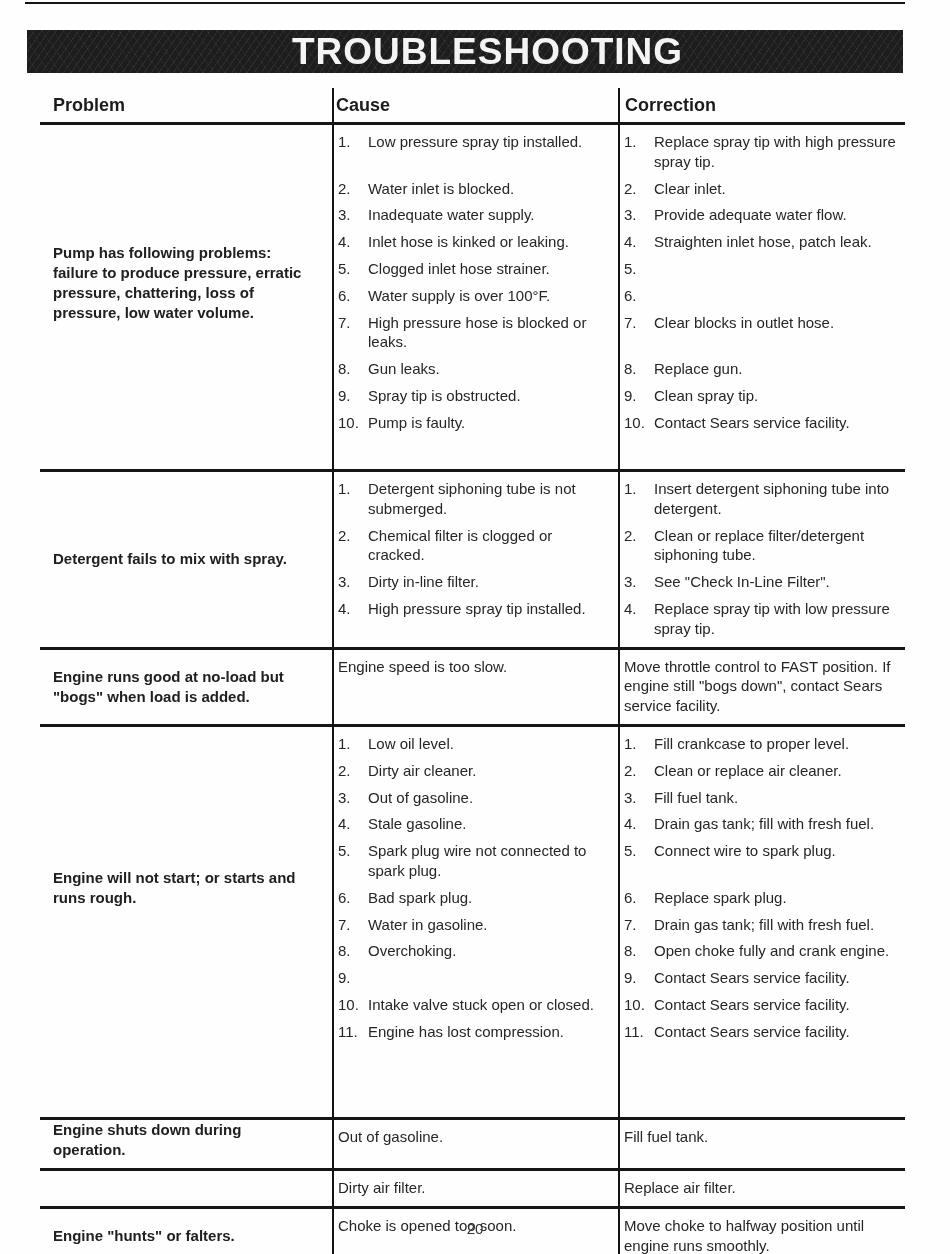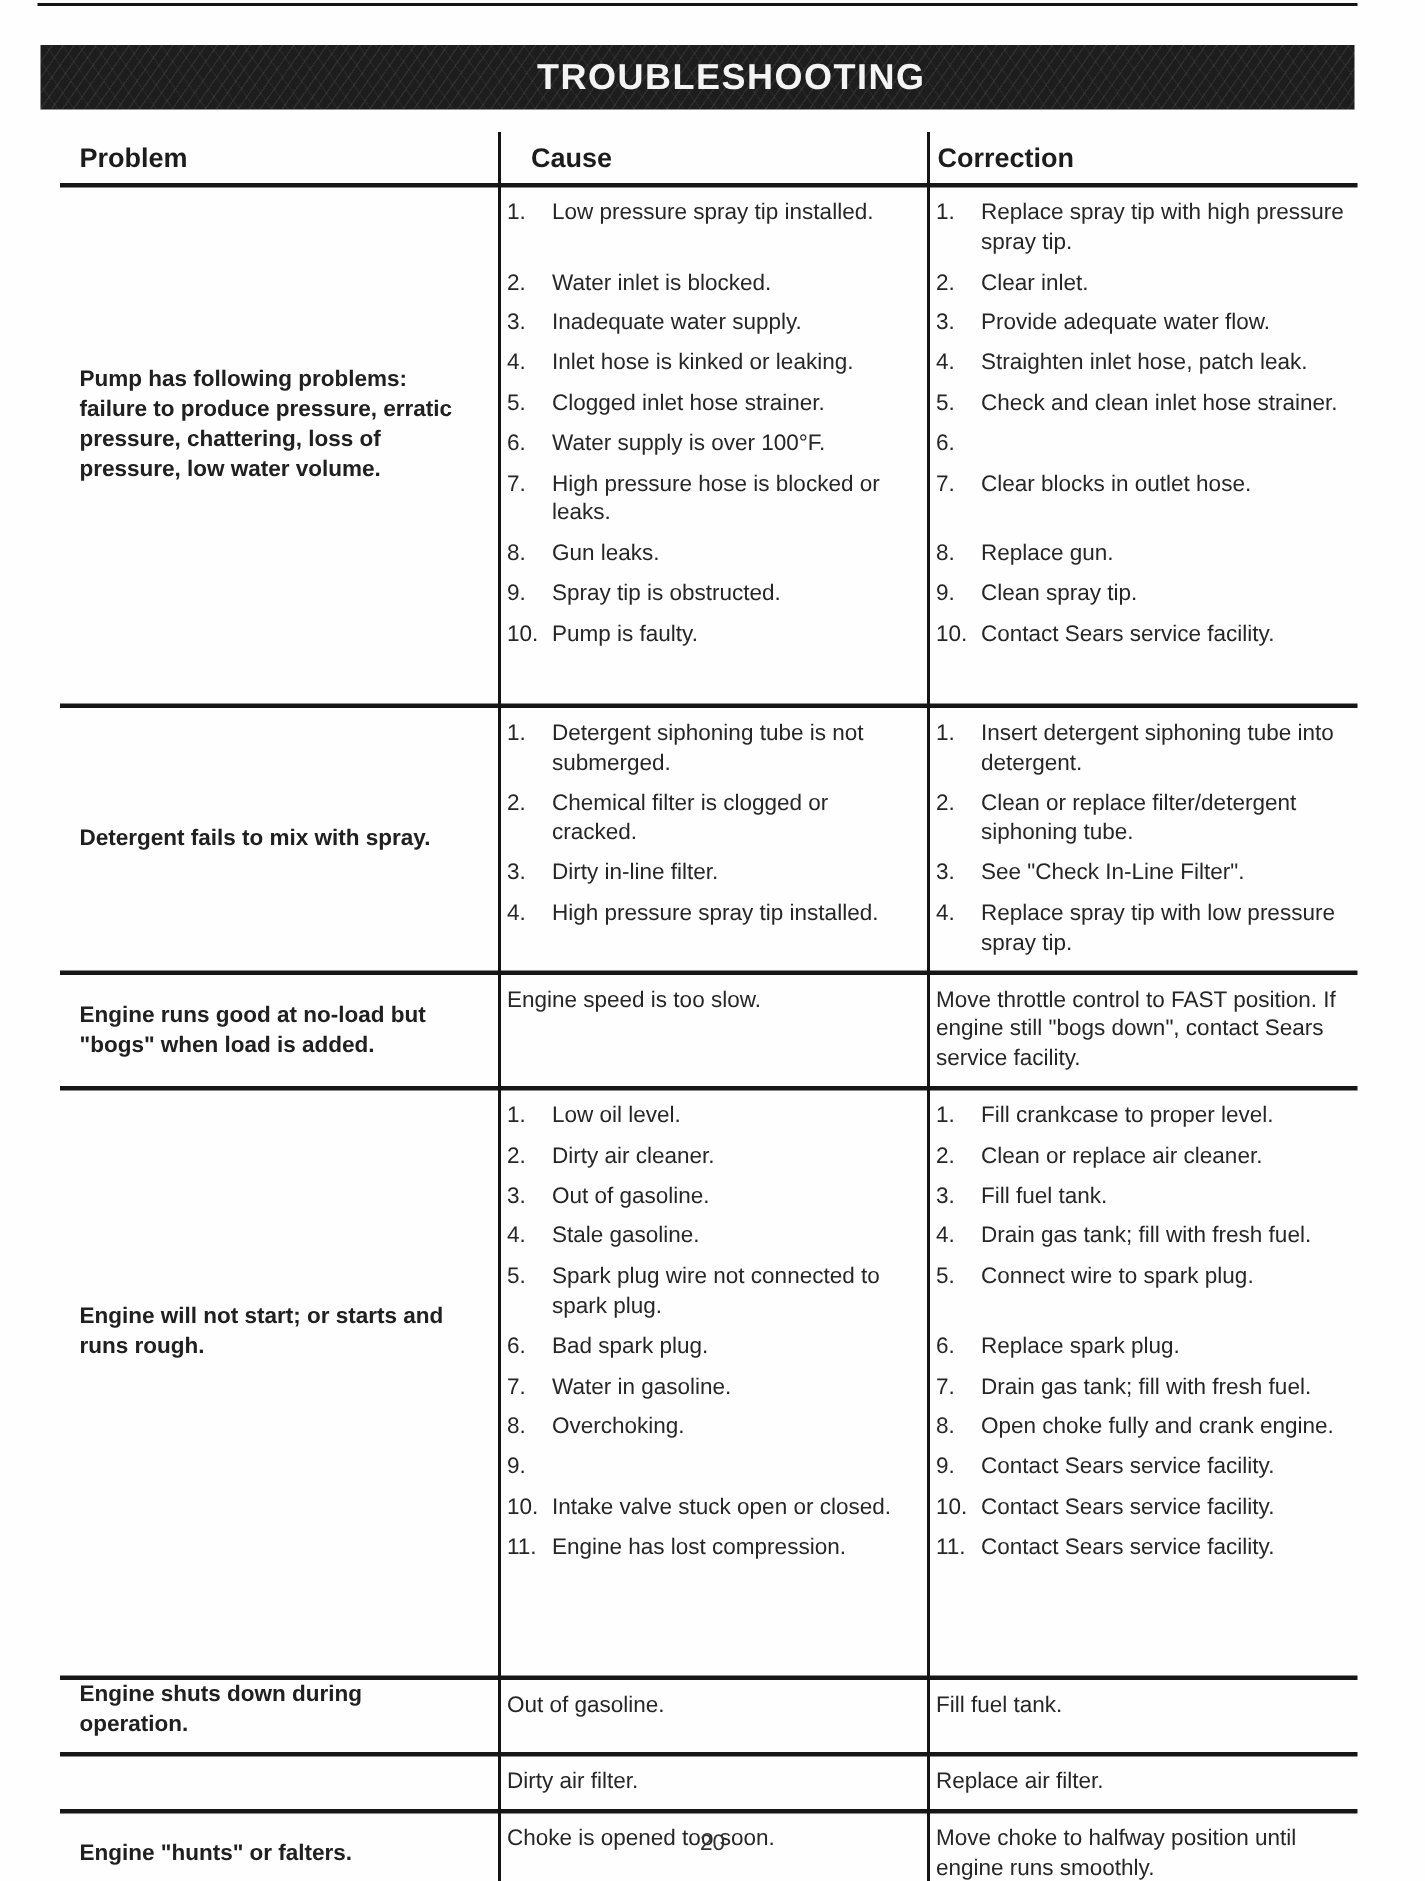--- a/index.html
+++ b/index.html
@@ -18,33 +18,33 @@
   .banner{
     position:absolute;left:27px;top:30px;width:876px;height:43px;
     background:#1d1d1d;
     background-image:
       repeating-linear-gradient(125deg, rgba(255,255,255,0.07) 0px, rgba(255,255,255,0.07) 1px, transparent 1px, transparent 6px),
       repeating-linear-gradient(55deg, rgba(255,255,255,0.04) 0px, rgba(255,255,255,0.04) 1px, transparent 1px, transparent 9px);
     display:flex;align-items:center;justify-content:center;
   }
   .banner-title{
     color:#f4f4f4;
-    font-size:24px;font-weight:bold;letter-spacing:1px;margin-left:45px;
+    font-size:37px;font-weight:bold;letter-spacing:1px;margin-left:45px;
   }
   .tbl{
     position:absolute;left:40px;top:88px;width:865px;
   }
   .thead{
     display:grid;grid-template-columns:292px 286px 1fr;
     height:34px;align-items:center;
     font-size:18px;font-weight:bold;color:#1c1c1c;
     border-bottom:3px solid #161616;
   }
   .th-problem{padding-left:13px;}
-  .th-cause{padding-left:22px;}
+  .th-cause{padding-left:4px;}
   .th-correction{padding-left:7px;}
   .trow{
     display:grid;grid-template-columns:292px 286px 1fr;
     align-content:start;
     padding-top:7px;padding-bottom:1px;
     font-size:15px;line-height:1.32;
   }
   .trow + .trow{border-top:3px solid #161616;}
   #tbody{border-bottom:2px solid #161616;}
   .trow:nth-child(1){min-height:336px;}
@@ -129,21 +129,20 @@
           <div class="cell correction" style="grid-area: 4 / 3;">
             <span class="num">4.</span>
             <span class="txt">Straighten inlet hose, patch leak.</span>
           </div>
           <div class="cell cause" style="grid-area: 5 / 2;">
             <span class="num">5.</span>
             <span class="txt">Clogged inlet hose strainer.</span>
           </div>
           <div class="cell correction" style="grid-area: 5 / 3;">
             <span class="num">5.</span>
-            <span class="txt">Check and clean inlet hose strainer.</span>
           </div>
           <div class="cell cause" style="grid-area: 6 / 2;">
             <span class="num">6.</span>
             <span class="txt">Water supply is over 100°F.</span>
           </div>
           <div class="cell correction" style="grid-area: 6 / 3;">
             <span class="num">6.</span>
           </div>
           <div class="cell cause" style="grid-area: 7 / 2;">
             <span class="num">7.</span>

